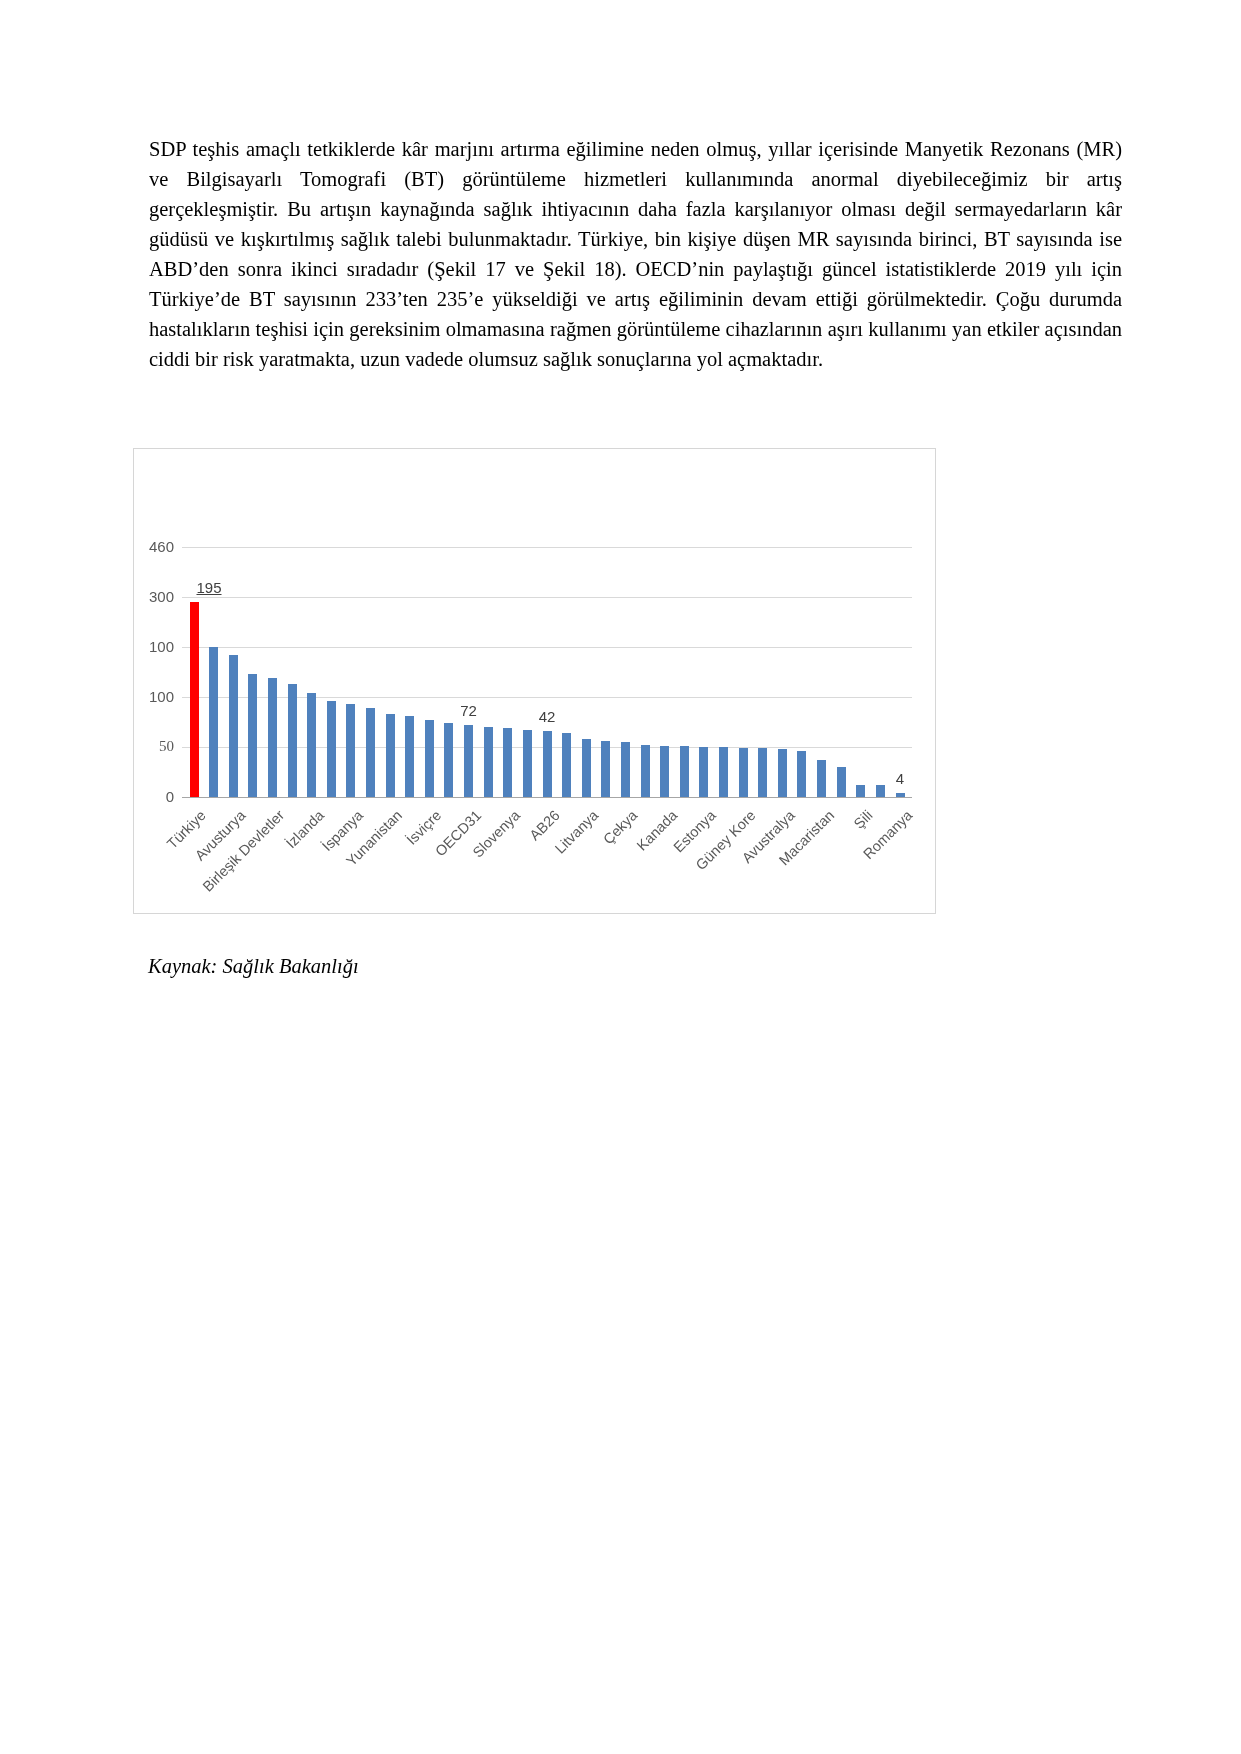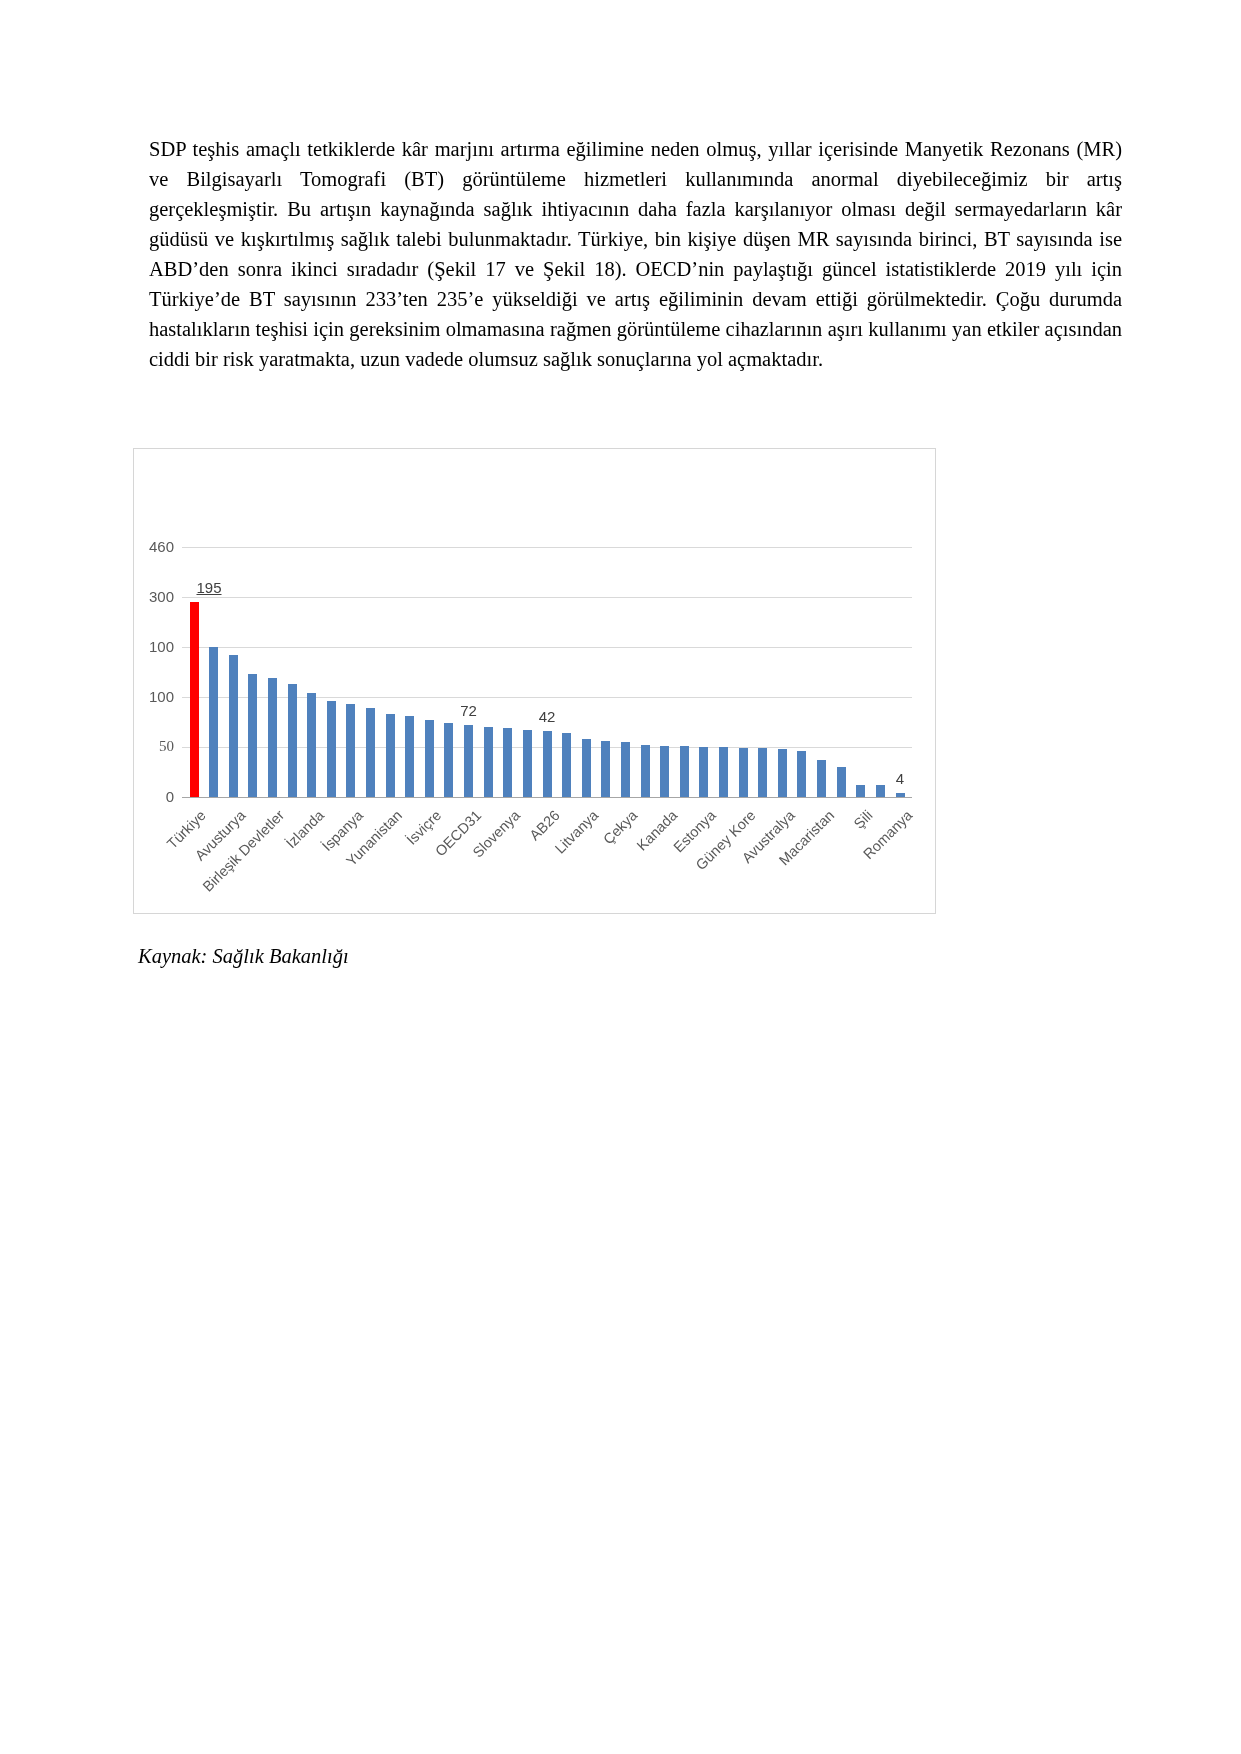--- a/index.html
+++ b/index.html
@@ -59,21 +59,21 @@
     white-space: nowrap;
     transform: rotate(-45deg);
     transform-origin: top right;
     font-family: "Liberation Sans", sans-serif;
     font-size: 14.5px; color: #595959;
   }
 
   .caption {
     position: absolute;
     left: 133px; top: 940px;
-    margin: 5px;
+    margin: 15px;
     font-family: "Liberation Serif", serif;
     font-style: italic;
     font-size: 20.5px;
     color: #000000;
   }
 </style>
 </head>
 <body>
 
 <div class="page">

